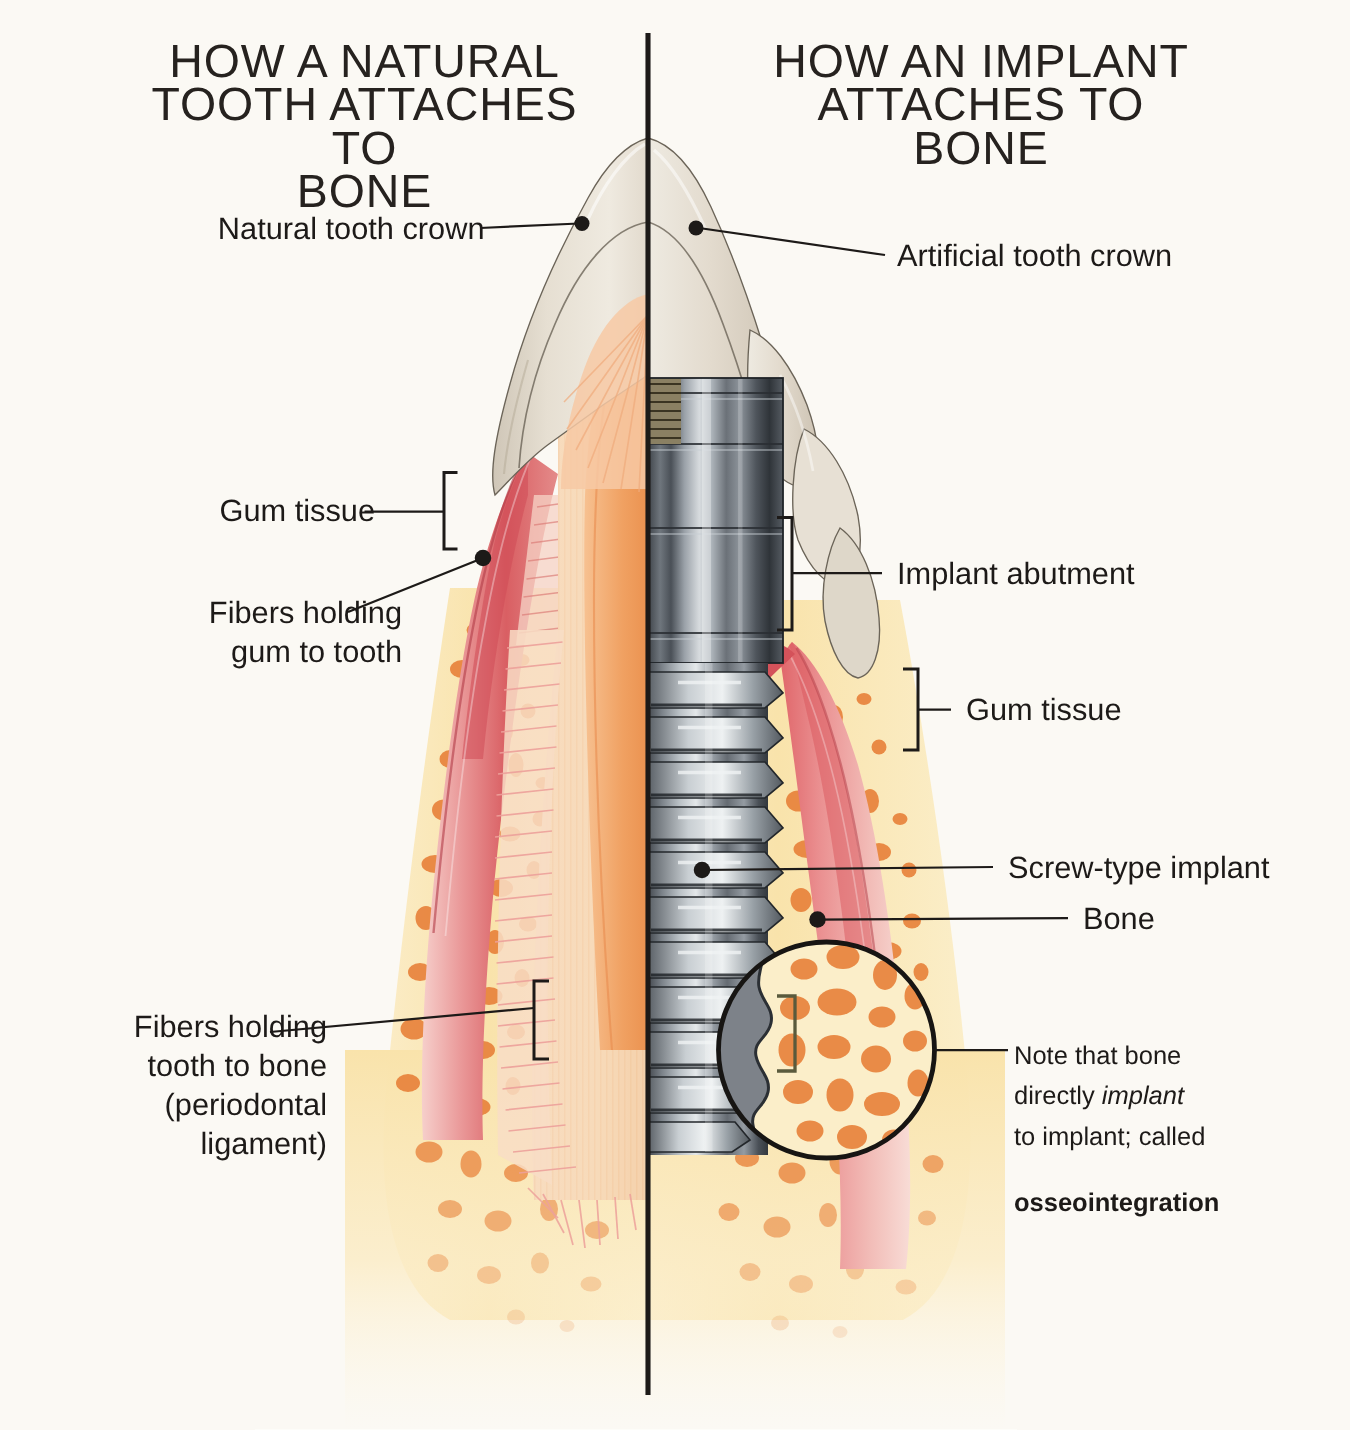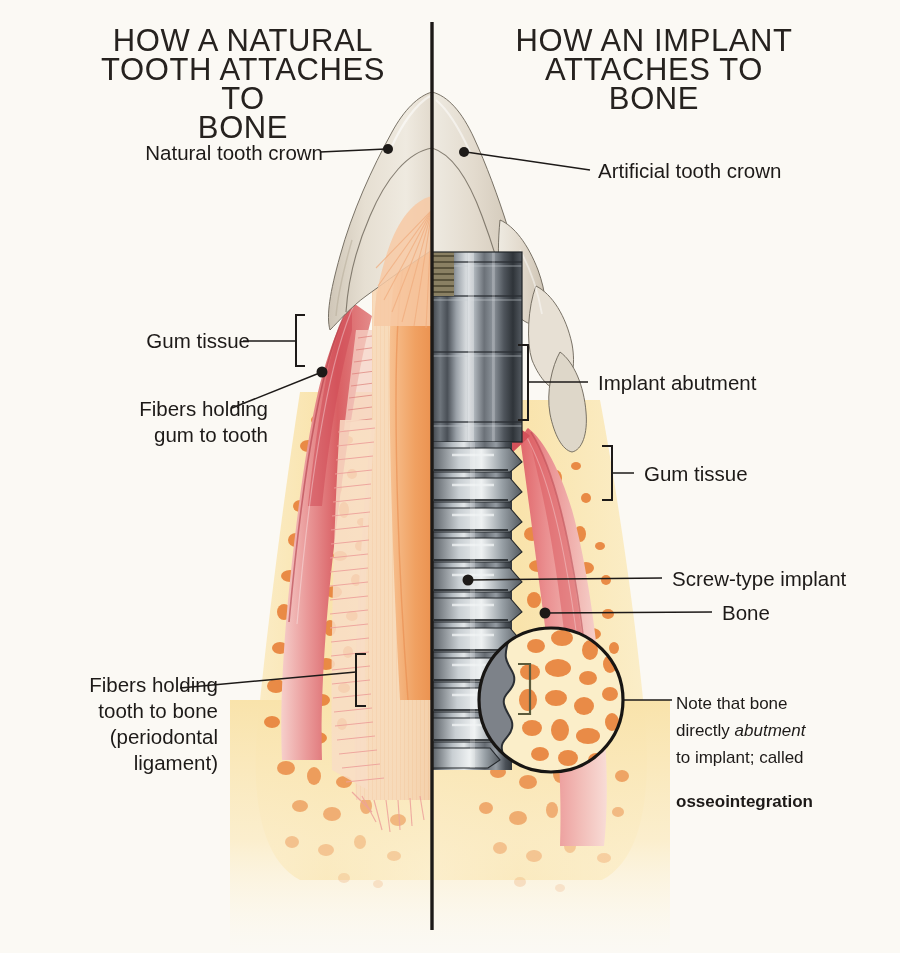--- a/index.html
+++ b/index.html
@@ -647,18 +647,18 @@
   <div class="lbl r" style="left:598px; top:158px; width:260px;">Artificial tooth crown</div>
 
   <div class="lbl r" style="left:644px; top:461px; width:180px;">Gum tissue</div>
 
   <div class="lbl r" style="left:672px; top:566px; width:240px;">Screw-type implant</div>
 
   <div class="lbl r" style="left:722px; top:600px; width:160px;">Bone</div>
 
   <div id="note-block">
     <div>Note that bone</div>
-    <div><span>directly </span><span class="note-em">abutment</span></div>
+    <div><span>directly </span><span class="note-em">implant</span></div>
     <div>to implant; called</div>
     <div class="note-bold">osseointegration</div>
   </div>
 
 </div>
 
 </body></html>

